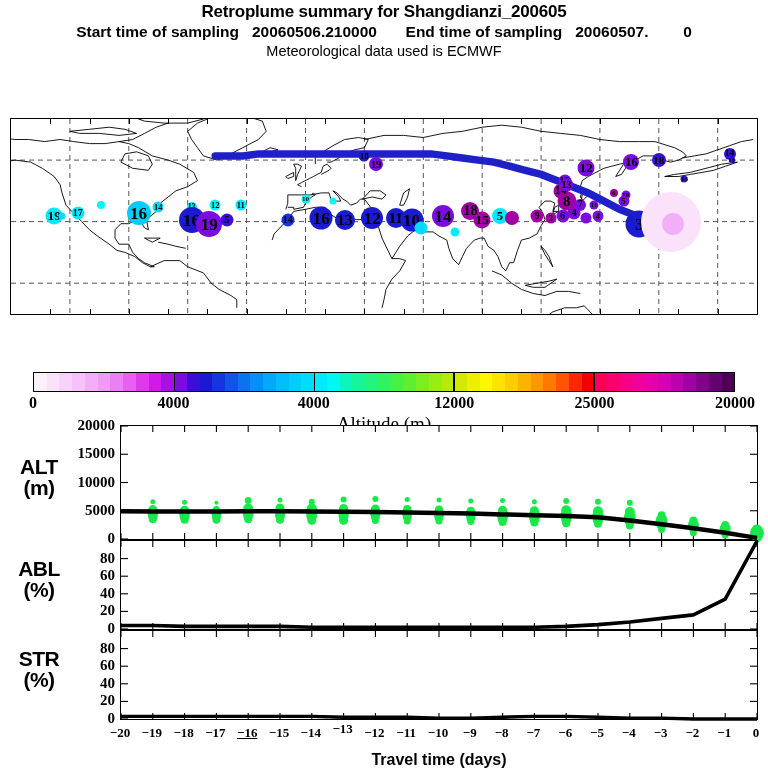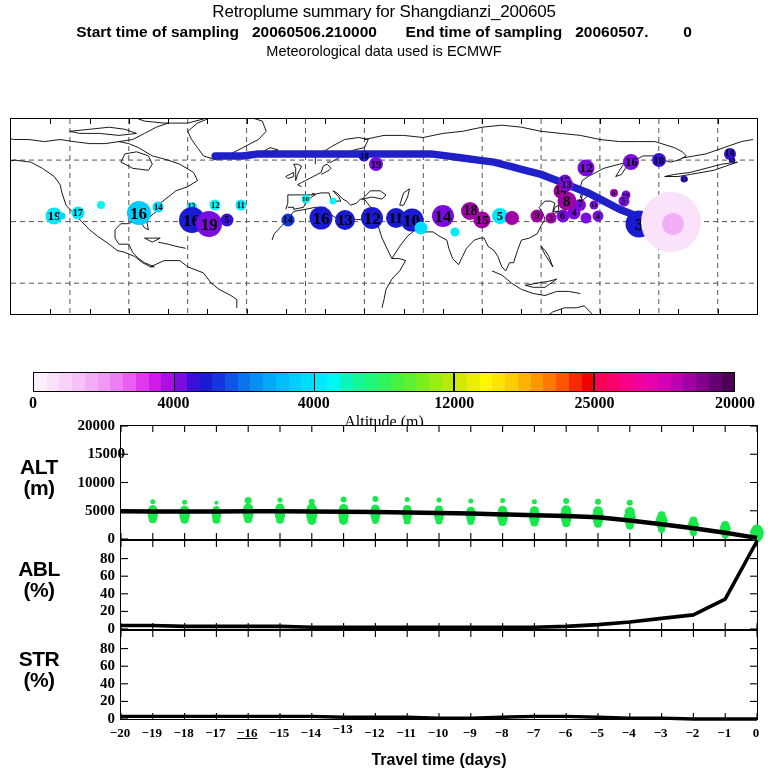--- a/index.html
+++ b/index.html
@@ -14,21 +14,21 @@
   }
   .page { position: absolute; inset: 0; }
 
   
   .titles {
     position: absolute; left: 0; top: 2px; width: 768px;
     text-align: center;
     color: #000;
   }
   .title-main {
-    font-size: 17px; font-weight: normal;
+    font-size: 17px; font-weight: bold;
     letter-spacing: -0.2px;
     line-height: 20px;
     white-space: nowrap;
   }
   .title-sub {
     font-size: 15.5px; font-weight: bold;
     line-height: 20px;
     white-space: nowrap;
   }
   .title-sub .gapA { display:inline-block; width: 20px; }
@@ -92,21 +92,21 @@
     top: 26px;
     font-family: "Liberation Serif", serif;
     font-size: 16px; font-weight: bold; color: #000;
     transform: translateX(-50%);
     white-space: nowrap;
   }
   #cb-axis-title {
     position: absolute; left: 0; top: 45px; width: 768px;
     text-align: center;
     font-family: "Liberation Serif", serif;
-    font-size: 16px; color: #000;
+    font-size: 19px; color: #000;
   }
 
   
   #ts-area {
     position: absolute; left: 0; top: 425px; width: 768px; height: 343px;
   }
   .ts-panel {
     position: absolute;
     left: 120px; width: 638px;
     border: 1.2px solid #000;
@@ -706,21 +706,21 @@
           <line x1="0" y1="17.599999999999994" x2="7" y2="17.599999999999994" stroke="#000" stroke-width="1.1"></line>
           <line x1="636" y1="17.599999999999994" x2="629" y2="17.599999999999994" stroke="#000" stroke-width="1.1"></line>
           <path d="M0.0 85.4 L31.8 85.4 L63.6 85.4 L95.4 85.4 L127.2 85.4 L159.0 85.4 L190.8 85.4 L222.6 86.2 L254.4 86.2 L286.2 86.2 L318.0 87.1 L349.8 87.1 L381.6 86.2 L413.4 85.4 L445.2 85.4 L477.0 86.2 L508.8 87.1 L540.6 87.1 L572.4 88.0 L604.2 88.0 L636.0 88.0 " stroke="#000" stroke-width="3.4" fill="none" stroke-linejoin="round"></path>
         </svg>
     </div>
 
     <div id="ts-decor">
         <div class="ytick-label" style="left: 0px; width: 115px; top: 113px;">0</div>
         <div class="ytick-label" style="left: 0px; width: 115px; top: 84.75px;">5000</div>
         <div class="ytick-label" style="left: 0px; width: 115px; top: 56.5px;">10000</div>
-        <div class="ytick-label" style="left: 0px; width: 115px; top: 28.25px; padding-left: 10px;">15000</div>
+        <div class="ytick-label" style="left: 0px; width: 115px; top: 28.25px;">15000</div>
         <div class="ytick-label" style="left: 0px; width: 115px; top: 0px;">20000</div>
         <div class="row-label" style="left: 6px; width: 66px; top: 30.5px;">
           <div>ALT</div>
           <div>(m)</div>
         </div>
         <div class="ytick-label" style="left: 0px; width: 115px; top: 203px;">0</div>
         <div class="ytick-label" style="left: 0px; width: 115px; top: 185.4px;">20</div>
         <div class="ytick-label" style="left: 0px; width: 115px; top: 167.8px;">40</div>
         <div class="ytick-label" style="left: 0px; width: 115px; top: 150.2px;">60</div>
         <div class="ytick-label" style="left: 0px; width: 115px; top: 132.6px;">80</div>

